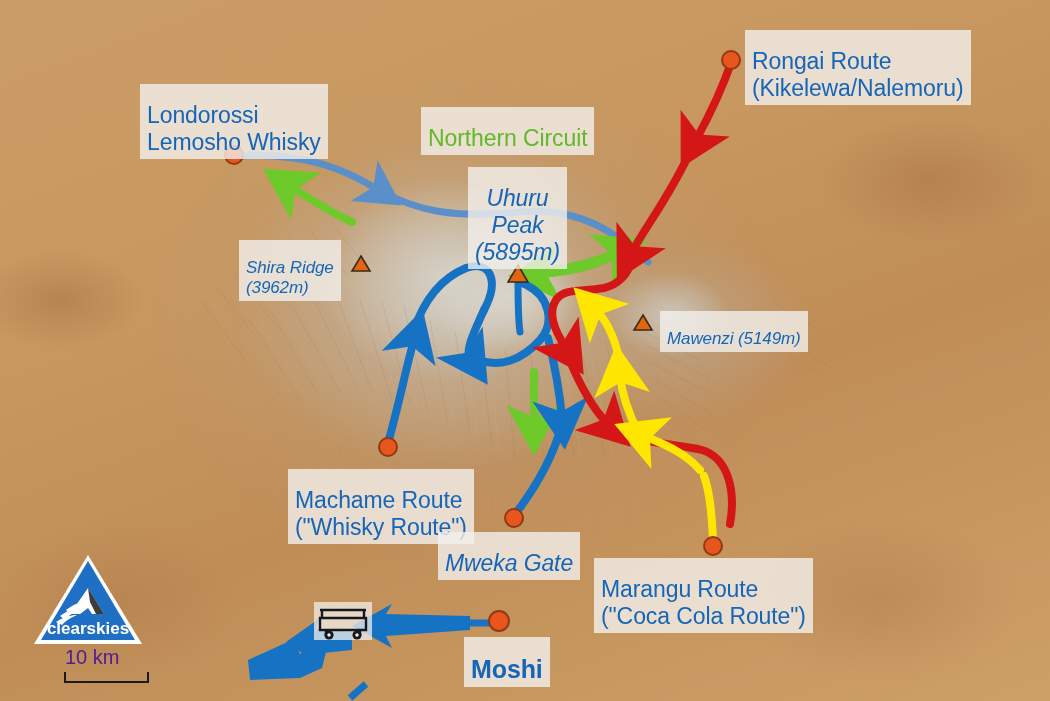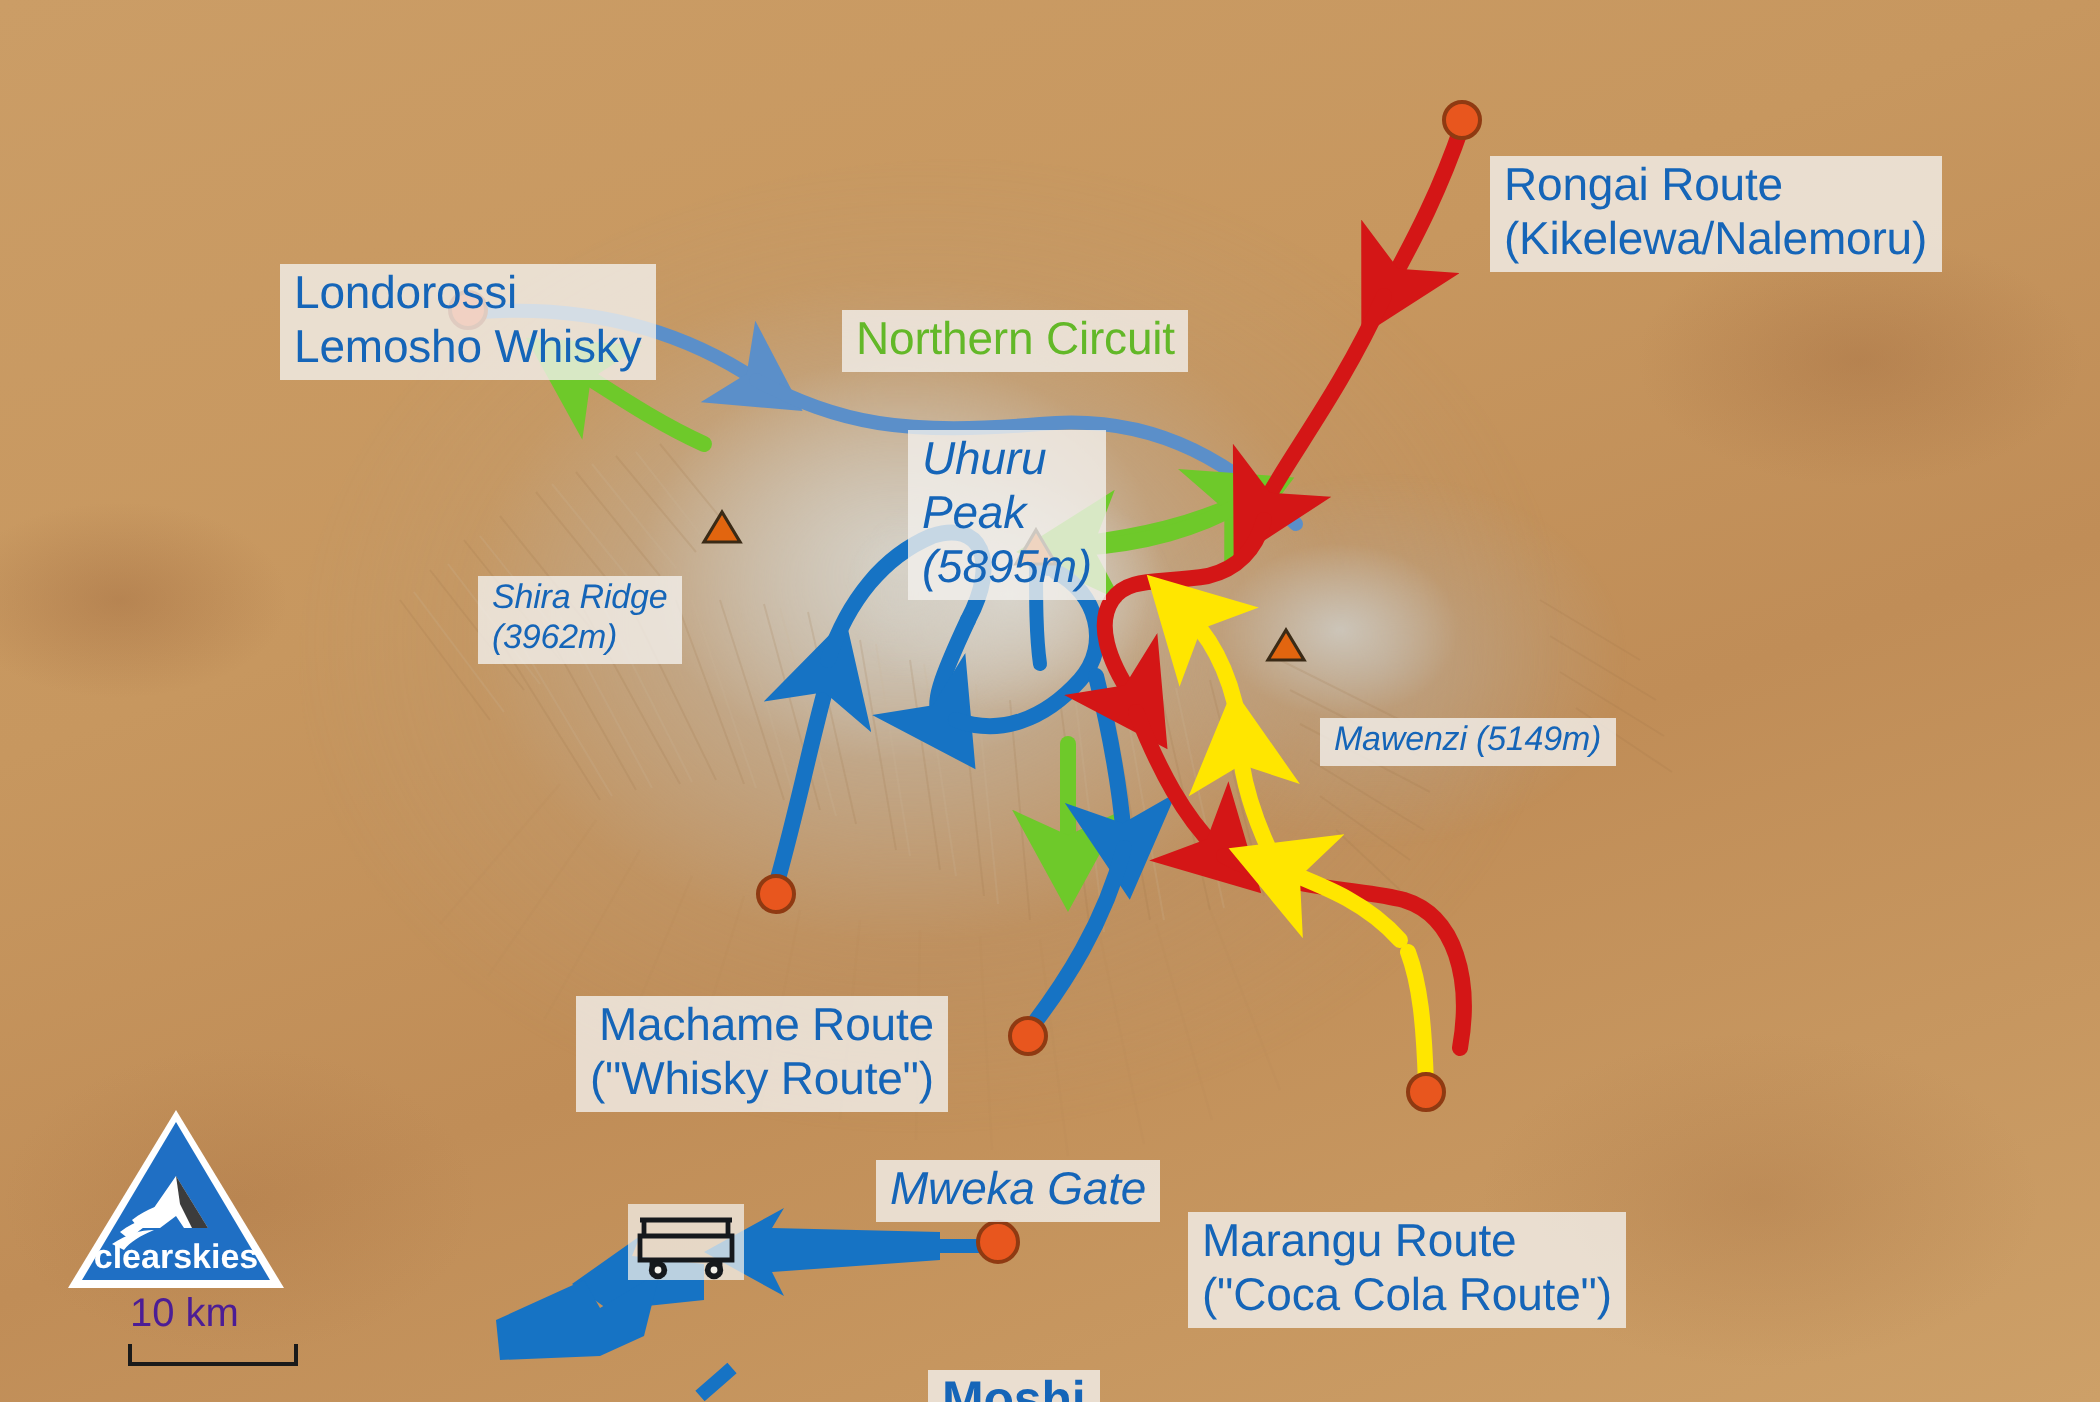--- a/index.html
+++ b/index.html
@@ -65,25 +65,24 @@
     position: absolute;
     left: 0; top: 0;
     width: 1050px; height: 701px;
     overflow: visible;
   }
   
   .lbl {
     position: absolute;
     background: rgba(243,240,236,.80);
     color: #1565b8;
-    padding: 1px 7px 3px 7px;
+    padding: 18px 7px 3px 7px;
     white-space: pre;
     line-height: 1.17;
     letter-spacing: -.1px;
-    margin-top: 48px;
   }
   .lbl.route   { font-size: 23px; }
   .lbl.peak    { font-size: 23px; font-style: italic; }
   .lbl.small   { font-size: 17px; font-style: italic; }
   .lbl.green   { color: #63b828; font-size: 23px; }
   .lbl.city    { font-size: 25px; font-weight: bold; }
   .lbl.gate    { font-size: 23px; font-style: italic; }
   
   .scalebar { position: absolute; left: 65px; top: 646px; font-size: 20px; color: #4c1d95; }
   .scaleline { position: absolute; left: 64px; top: 672px; width: 85px; height: 10px; }
@@ -253,30 +252,30 @@
   </svg>
 
   <div class="lbl route" style="left:745px; top:30px;">Rongai Route
 (Kikelewa/Nalemoru)</div>
 
   <div class="lbl route" style="left:140px; top:84px;">Londorossi
 Lemosho Whisky</div>
 
   <div class="lbl green" style="left:421px; top:107px;">Northern Circuit</div>
 
-  <div class="lbl peak" style="left:454px; top:167px; text-align:left;">Uhuru
+  <div class="lbl peak" style="left:468px; top:167px; text-align:center;">Uhuru
 Peak
 (5895m)</div>
 
   <div class="lbl small" style="left:239px; top:240px;">Shira Ridge
 (3962m)</div>
 
   <div class="lbl small" style="left:660px; top:311px;">Mawenzi (5149m)</div>
 
-  <div class="lbl route" style="left:288px; top:450px;text-align:right;">Machame Route
+  <div class="lbl route" style="left:288px; top:469px;">Machame Route
 ("Whisky Route")</div>
 
   <div class="lbl gate" style="left:438px; top:532px;">Mweka Gate</div>
 
   <div class="lbl route" style="left:594px; top:558px;">Marangu Route
 ("Coca Cola Route")</div>
 
   <div class="lbl city" style="left:464px; top:637px;">Moshi</div>
 
   <svg class="logo" viewBox="0 0 116 95">

